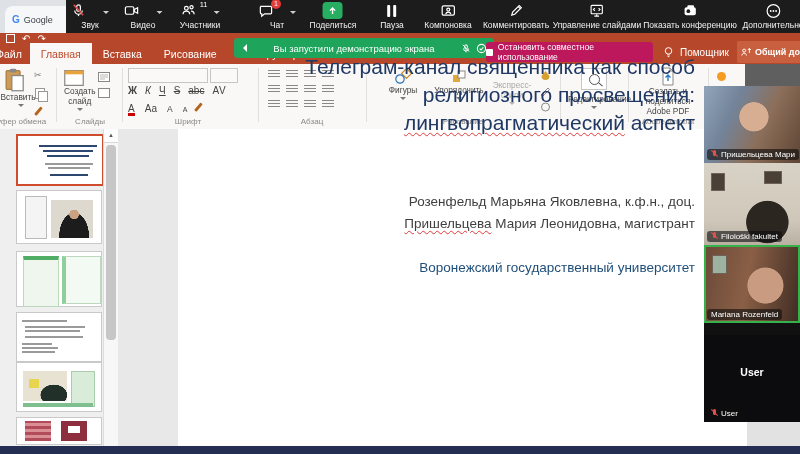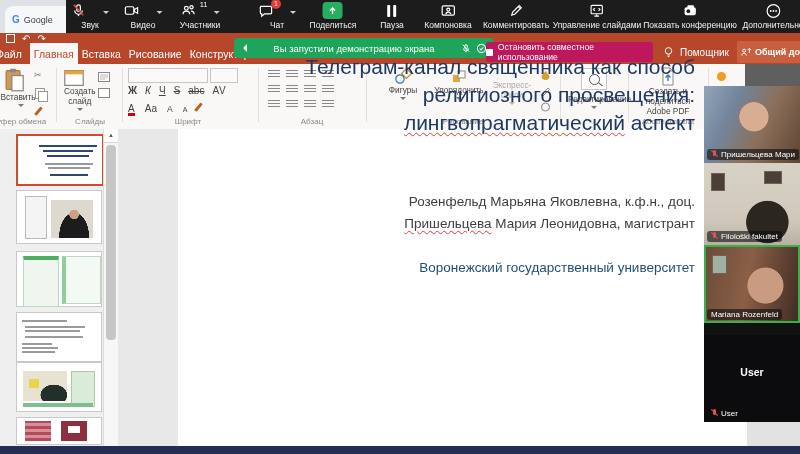--- a/index.html
+++ b/index.html
@@ -28,21 +28,21 @@
       align-items:center;justify-content:center;}
   .pausebars{display:flex;gap:3px;}
   .pausebars span{width:3px;height:12px;background:#fff;border-radius:1px;}
 
   
   .band{left:0;top:33px;width:800px;height:31px;background:#b7472a;}
   .qat{position:absolute;left:6px;top:0;display:flex;gap:7px;align-items:center;height:11px;
       color:#fff;font-size:10px;}
   .savesq{width:7px;height:7px;border:1px solid #fff;display:inline-block;}
   .tabs{position:absolute;left:0;bottom:0;height:21px;display:flex;}
-  .tab{color:#fff;font-size:10.5px;display:flex;align-items:center;padding:0 4px;cursor:pointer;}
+  .tab{color:#fff;font-size:10.5px;display:flex;align-items:center;padding:0 11px;cursor:pointer;}
   .tab.file{margin-left:-12px;padding:0 8px;}
   .tab.active{background:#f9f8f7;color:#c0492a;}
   .pill{left:234px;top:38px;width:246px;height:20px;background:#1ea45b;border-radius:4px;
       display:flex;align-items:center;padding:0 7px;gap:5px;color:#fff;}
   .pill .txt{flex:1;text-align:center;font-size:9.5px;white-space:nowrap;}
   .tri-left{width:0;height:0;border:4px solid transparent;border-right-color:#fff;margin-left:-2px;}
   .stopbtn{left:486px;top:42px;width:167px;height:20px;background:#be185d;border-radius:3px;
       display:flex;align-items:center;justify-content:center;gap:5px;color:#fff;font-size:8.6px;}
   .stopsq{width:7px;height:7px;background:#fff;border-radius:1px;}
   .assist{left:662px;top:42px;height:20px;display:flex;align-items:center;gap:5px;color:#fff;

